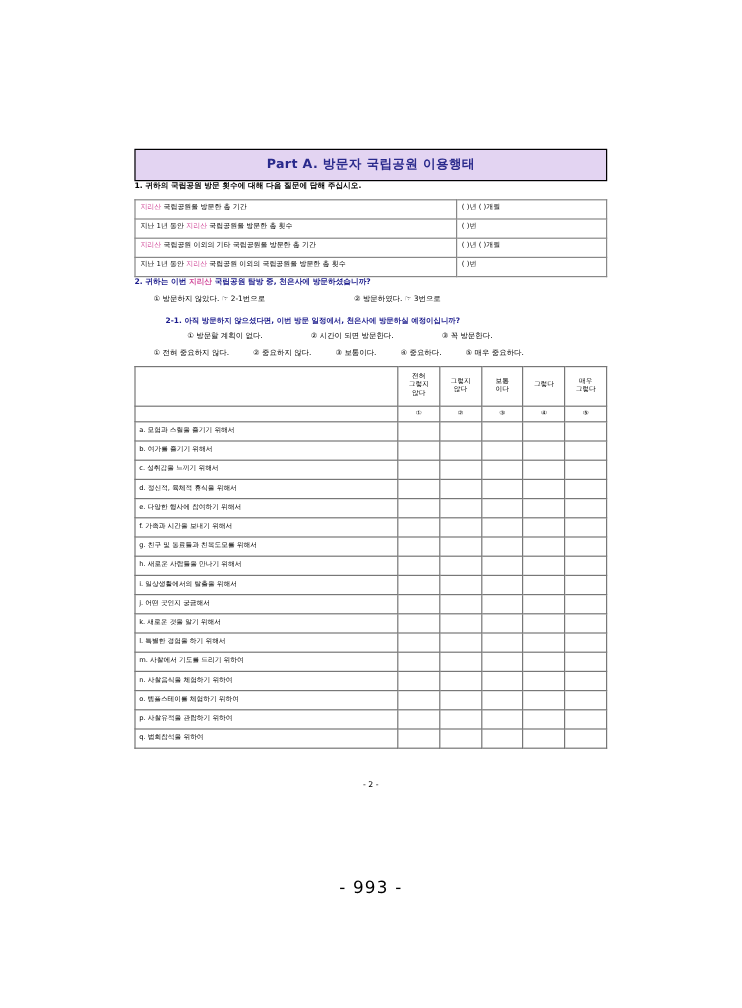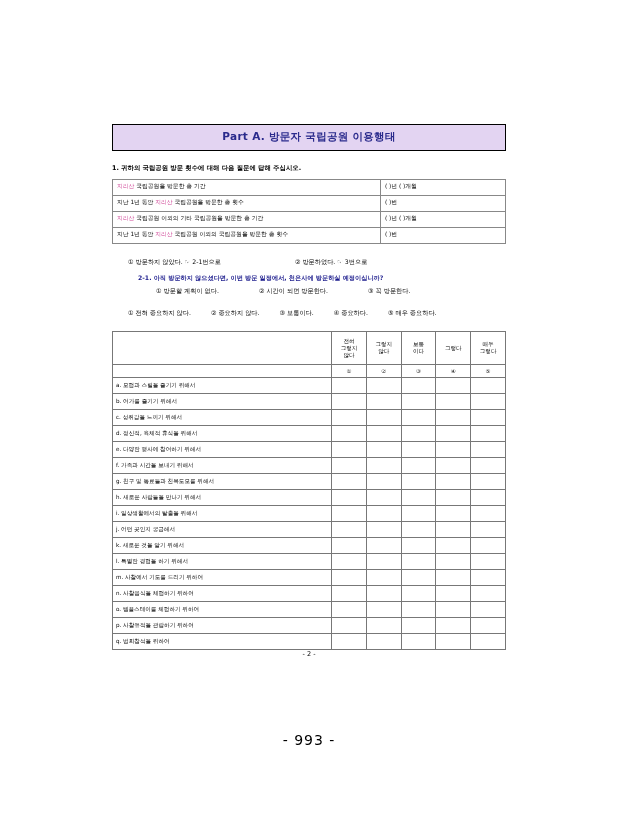--- a/index.html
+++ b/index.html
@@ -36,21 +36,20 @@
     text-align: center;
     padding: 5px 0 6px 0;
     font-size: 10.5px;
     font-weight: bold;
     color: #2a2a8c;
     letter-spacing: 0.3px;
   }
 
   
   .q {
-    margin-top: 13px;
   }
   .q-title {
     font-size: 6.4px;
     font-weight: bold;
     color: #1a1a8c;
     line-height: 1.5;
   }
   .q-title.black {
     color: #000000;
   }
@@ -208,20 +207,21 @@
           </tr>
           <tr>
             <td class="label">지난 1년 동안 <span class="hl">지리산</span> 국립공원 이외의 국립공원을 방문한 총 횟수</td>
             <td class="val">(        )번</td>
           </tr>
         </tbody>
       </table>
     </div>
 
     <div class="q">
+      <div class="q-title">2. 귀하는 이번 <span class="hl">지리산</span> 국립공원 탐방 중, 천은사에 방문하셨습니까?</div>
       <div class="opts">
         <div class="opt-row">
           <span class="opt sp-1">① 방문하지 않았다. ☞ 2-1번으로</span>
           <span class="opt">② 방문하였다. ☞ 3번으로</span>
         </div>
       </div>
       <div class="sub-q">2-1. 아직 방문하지 않으셨다면, 이번 방문 일정에서, 천은사에 방문하실 예정이십니까?</div>
       <div class="sub-opts">
         <span class="opt">① 방문할 계획이 없다.</span>
         <span class="opt">② 시간이 되면 방문한다.</span>

